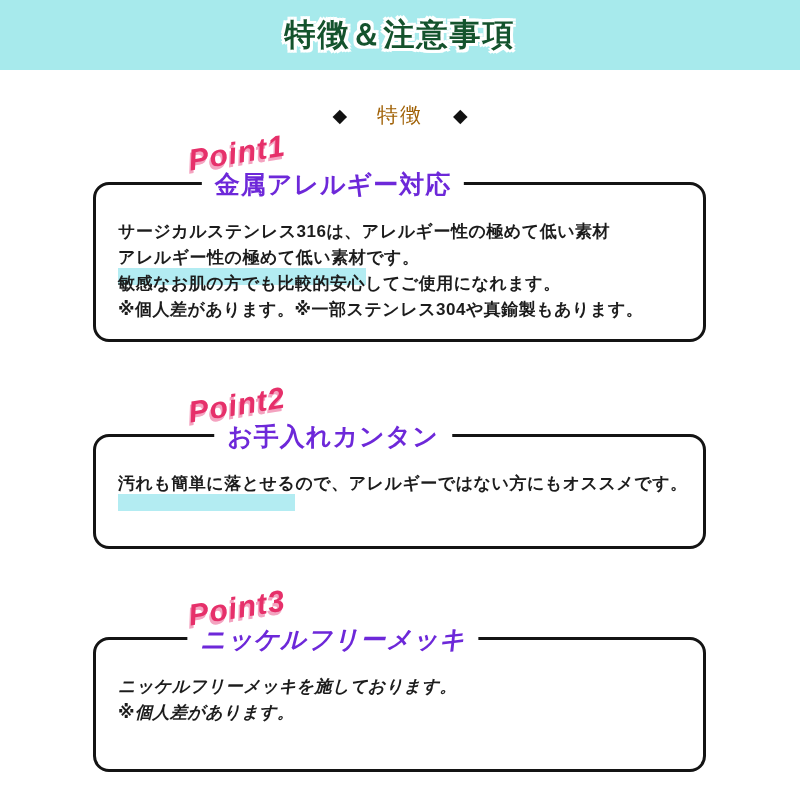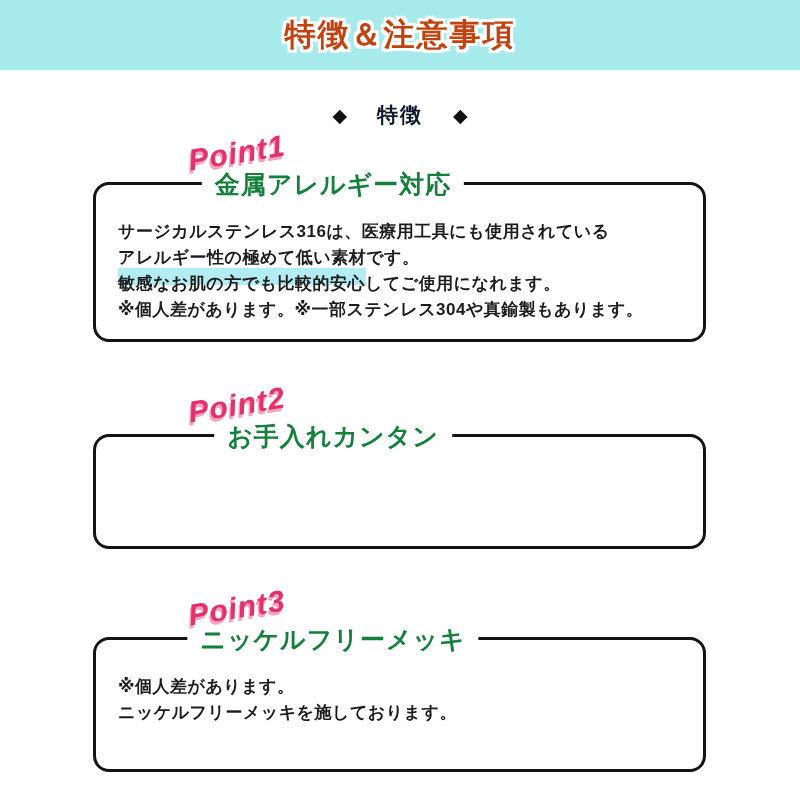--- a/index.html
+++ b/index.html
@@ -18,32 +18,32 @@
     overflow:hidden;
     position:relative;
   }
   
   .titlebar{
     width:800px;height:70px;
     background:var(--header-bg);
     display:flex;align-items:center;justify-content:center;
   }
   .title{
-    font-size:31px;font-weight:900;letter-spacing:2px;color:#c2410c;
+    font-size:31px;font-weight:900;letter-spacing:2px;color:#14532d;
     text-shadow:
       -3px -3px 0 #fff, 3px -3px 0 #fff, -3px 3px 0 #fff, 3px 3px 0 #fff,
       -3px 0 0 #fff, 3px 0 0 #fff, 0 -3px 0 #fff, 0 3px 0 #fff;
   }
   
   .label-row{
     margin-top:33px;height:24px;
     display:flex;align-items:center;justify-content:center;gap:30px;
   }
   .label-row .diamond{font-size:19px;color:#111;line-height:1;}
-  .label-row .label-text{font-size:21px;font-weight:700;letter-spacing:2px;color:#0f172a;}
+  .label-row .label-text{font-size:21px;font-weight:400;letter-spacing:2px;color:#a16207;}
   
   .point-section{position:relative;width:613px;margin-left:93px;}
   .s1{margin-top:55px;}
   .s2{margin-top:92px;}
   .s3{margin-top:88px;}
   .badge{
     position:absolute;top:-46px;left:95px;z-index:3;
     font-size:30px;font-weight:800;font-style:italic;letter-spacing:1px;
     color:var(--accent-pink);
     transform:rotate(-9deg);
@@ -53,27 +53,27 @@
   .box{
     position:relative;
     width:613px;
     border:3px solid #141414;
     border-radius:16px;
     background:#fff;
     padding:34px 18px 16px 22px;
   }
   .box-1{min-height:155px;}
   .box-2{min-height:115px;}
-  .box-3{min-height:135px;}
+  .box-3{min-height:135px;font-style:italic;}
   .box-heading{
     position:absolute;top:0;left:237px;
     transform:translate(-50%,-53%);
     background:#fff;
     padding:0 13px;
-    font-size:25px;font-weight:800;letter-spacing:1px;color:#15803d;
+    font-size:25px;font-weight:800;letter-spacing:1px;color:#6d28d9;
     white-space:nowrap;z-index:2;
   }
   .box-body .line{
     font-size:17px;font-weight:700;letter-spacing:.5px;
     line-height:26px;color:var(--text);
     white-space:nowrap;
   }
   .box-body .hl{
     background:linear-gradient(transparent 55%, var(--highlight) 55%);
     padding-bottom:18px;
@@ -90,39 +90,40 @@
   <span class="diamond">◆</span>
   <span class="label-text">特徴</span>
   <span class="diamond">◆</span>
 </div>
 
 <section class="point-section s1">
   <div class="badge">Point1</div>
   <div class="box box-1">
     <h2 class="box-heading">金属アレルギー対応</h2>
     <div class="box-body">
-        <p class="line"><span>サージカルステンレス316は、医療用工具にも使用されている</span></p>
+        <p class="line"><span>サージカルステンレス316は、アレルギー性の極めて低い素材</span></p>
         <p class="line"><span class="hl">アレルギー性の極めて低い素材</span><span>です。</span></p>
         <p class="line"><span>敏感なお肌の方でも比較的安心してご使用になれます。</span></p>
         <p class="line"><span>※個人差があります。※一部ステンレス304や真鍮製もあります。</span></p>
       </div>
   </div>
 </section>
 
 <section class="point-section s2">
   <div class="badge">Point2</div>
   <div class="box box-2">
     <h2 class="box-heading">お手入れカンタン</h2>
     <div class="box-body">
+        <p class="line"><span class="hl">汚れも簡単に落とせる</span><span>ので、アレルギーではない方にもオススメです。</span></p>
       </div>
   </div>
 </section>
 
 <section class="point-section s3">
   <div class="badge">Point3</div>
   <div class="box box-3">
     <h2 class="box-heading">ニッケルフリーメッキ</h2>
     <div class="box-body">
+        <p class="line"><span>ニッケルフリーメッキを施しております。</span></p>
         <p class="line"><span>※個人差があります。</span></p>
-        <p class="line"><span>ニッケルフリーメッキを施しております。</span></p>
       </div>
   </div>
 </section>
 
 </body></html>

